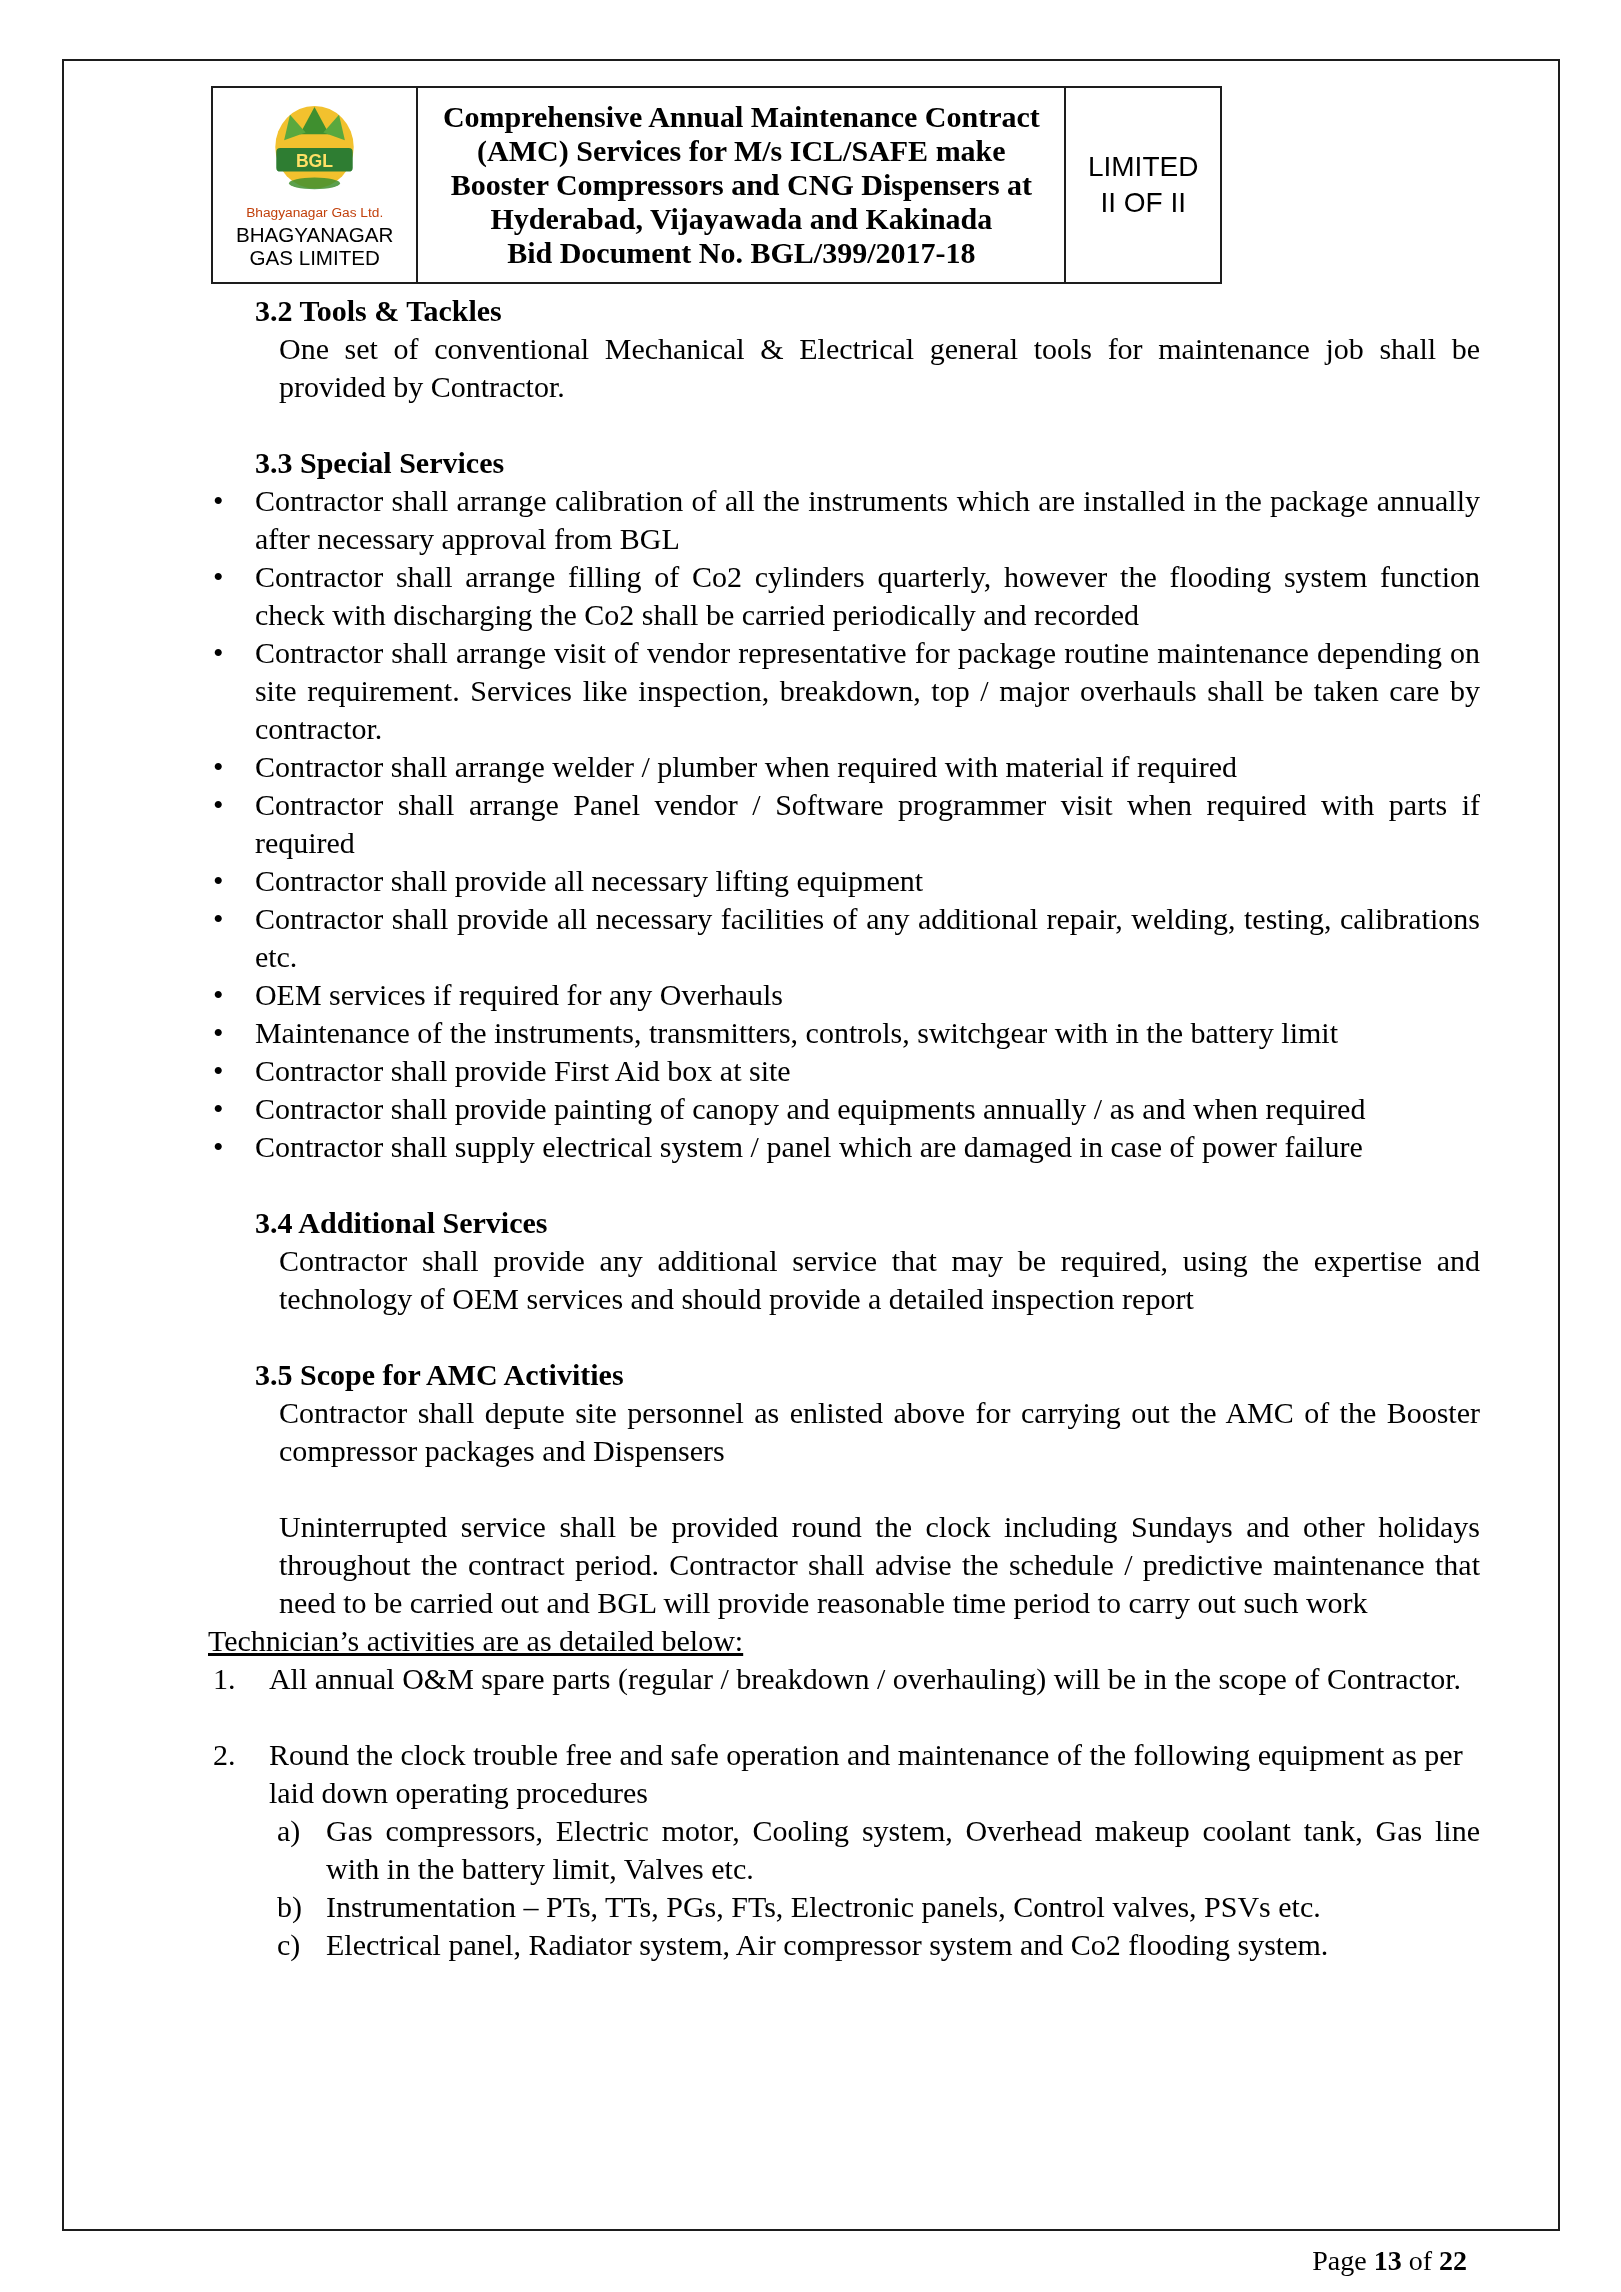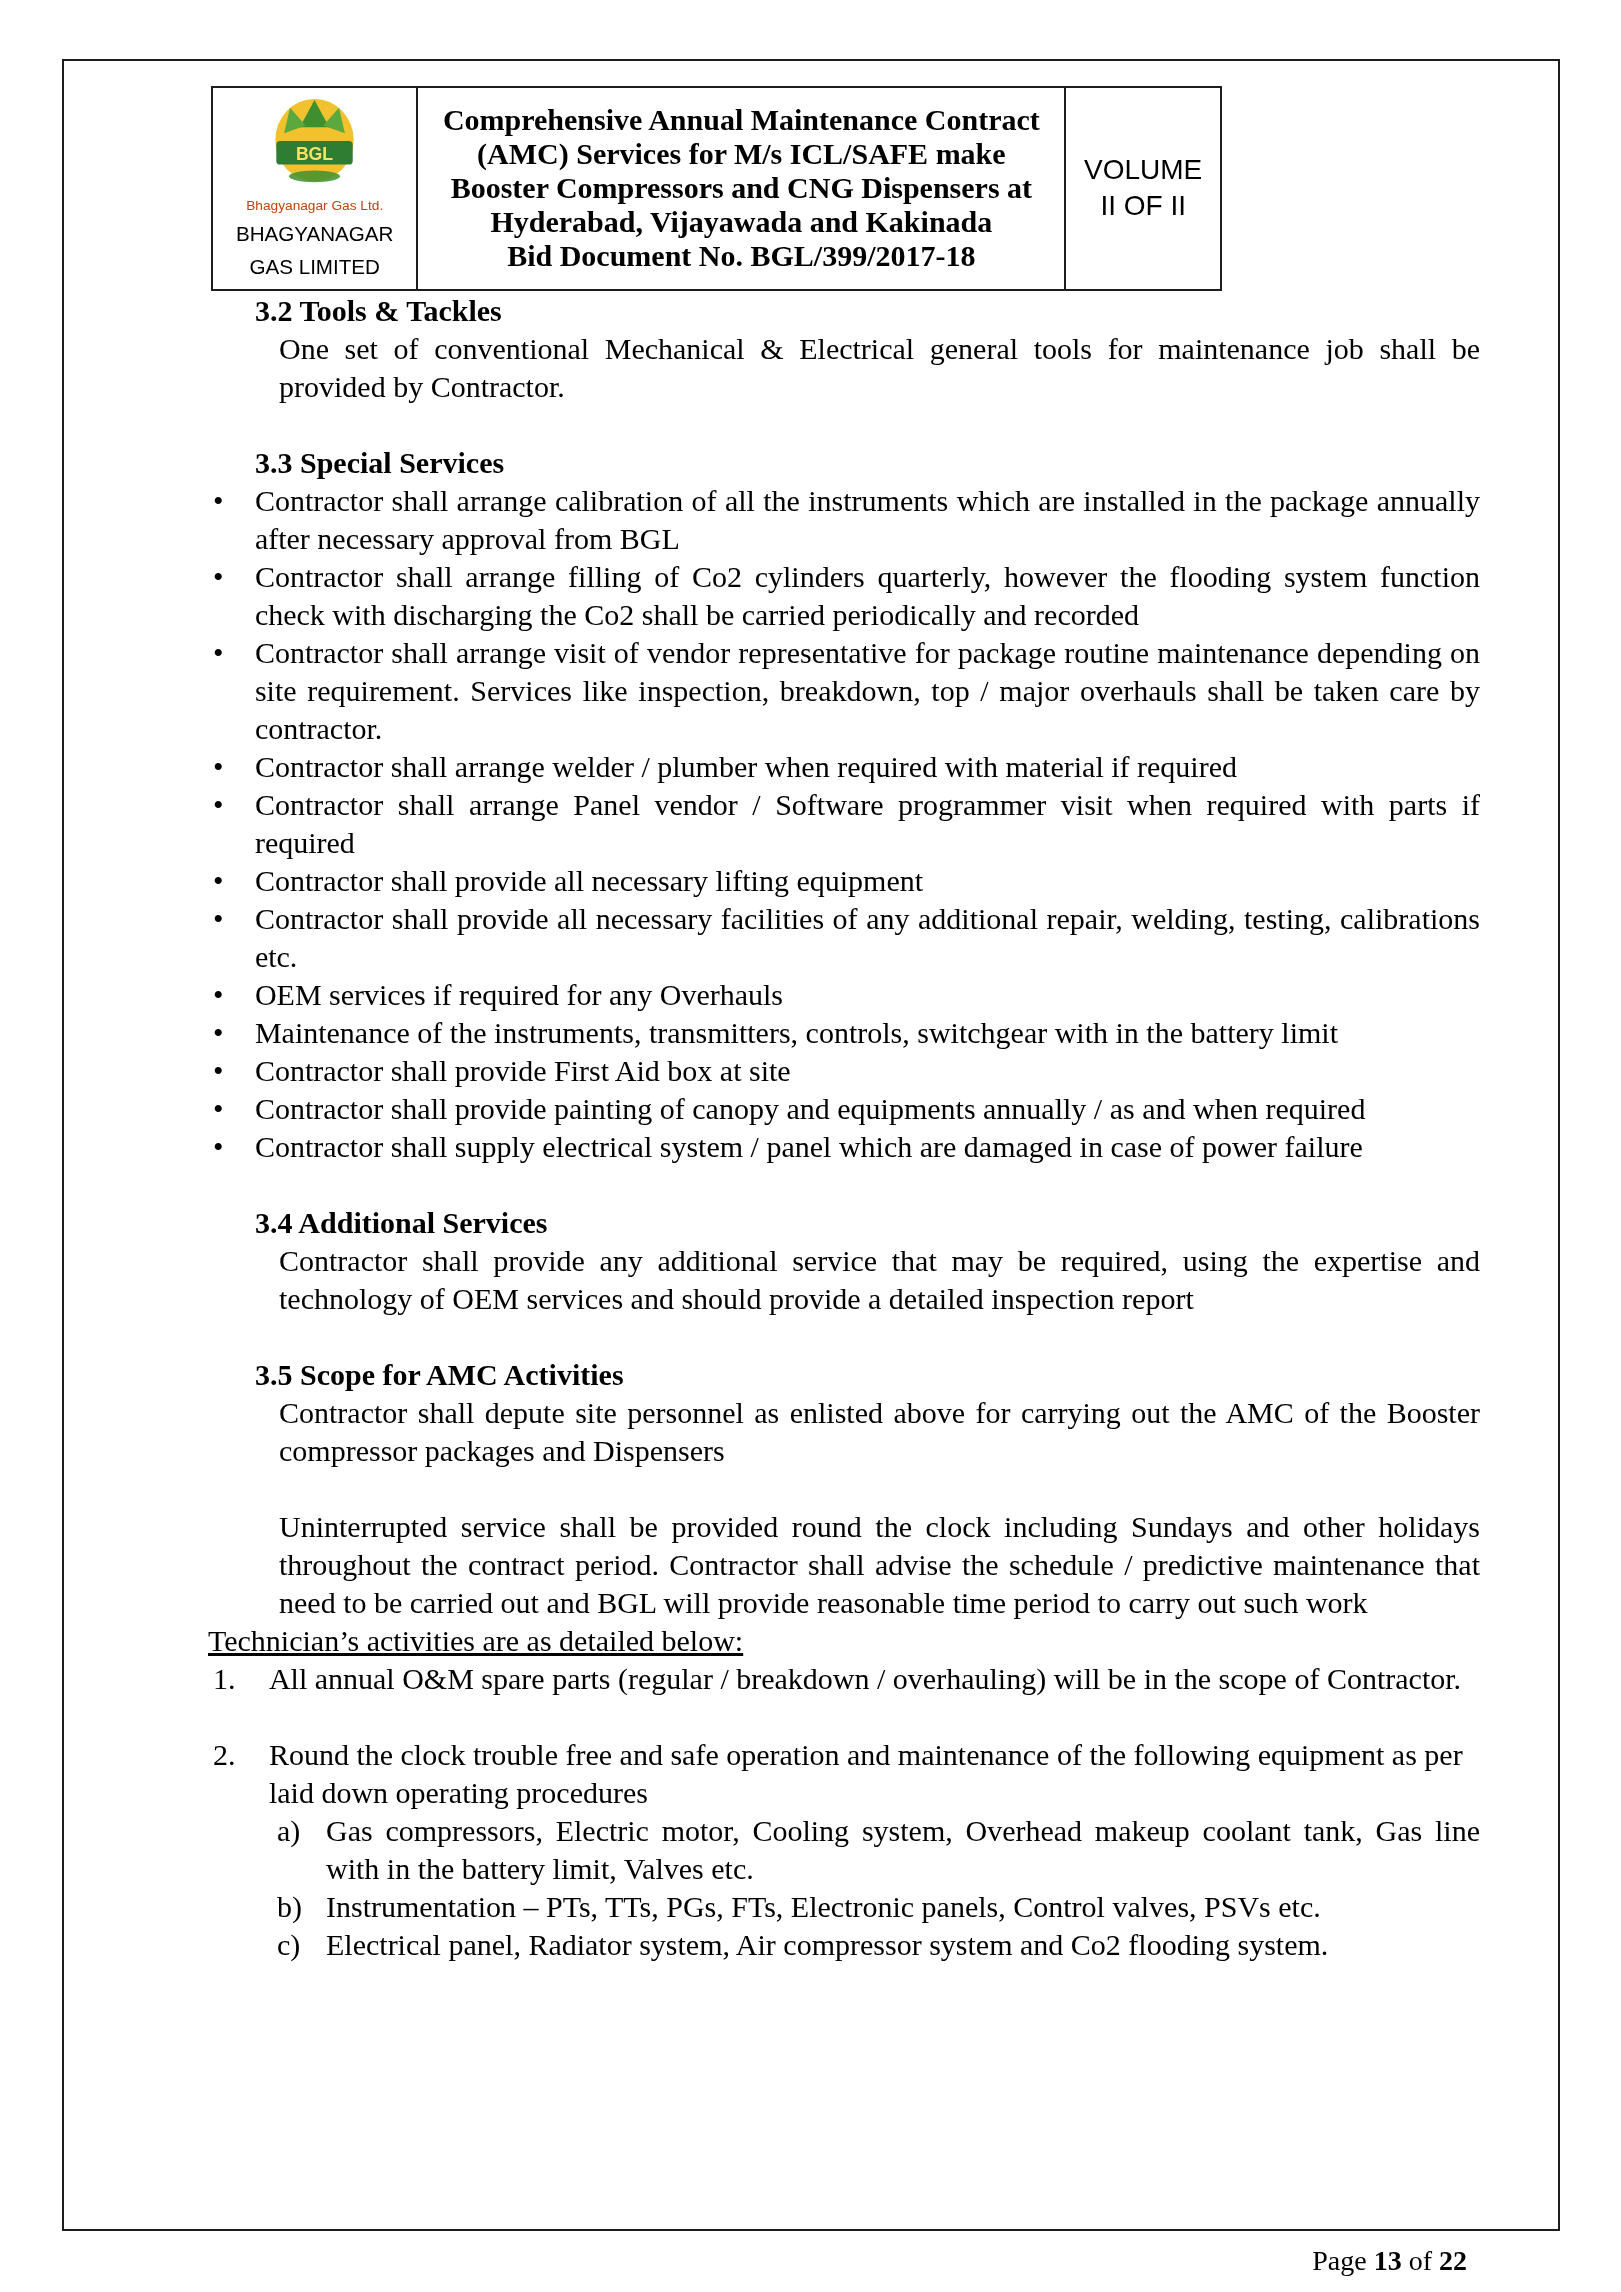--- a/index.html
+++ b/index.html
@@ -20,21 +20,21 @@
                 font-weight:bold; font-size:30px; line-height:34px;
                 display:flex; flex-direction:column; justify-content:center; }
   .cell-volume { width:189px; display:flex; align-items:center; justify-content:center;
                  font-family:"Liberation Sans", sans-serif; font-size:28px;
                  line-height:36px; text-align:center; padding:3.9px 13.7px; }
 
   .logo-wrap { width:147px; height:102px; position:relative; }
   .logo-tagline { font-family:"Liberation Sans", sans-serif; font-size:13.7px;
                   color:#c2410c; margin-top:2px; white-space:nowrap; }
   .company-name { font-family:"Liberation Sans", sans-serif; font-size:20.6px;
-                  line-height:33px; margin-top:3.9px; }
+                  line-height:23px; margin-top:3.9px; }
 
   
   .content { position:absolute; left:208px; top:286px; width:1272px;
              font-size:30px; line-height:38px; }
   .gap-sm { height:5.9px; }
   .sp { height:38px; }
   .h { font-weight:bold; margin-left:47px; }
   .para { margin-left:71px; text-align:justify; }
 
   .bullets { margin-left:4.9px; }
@@ -79,21 +79,21 @@
     <div class="logo-tagline">Bhagyanagar Gas Ltd.</div>
     <div class="company-name">BHAGYANAGAR GAS LIMITED</div>
   </div>
 
   <div class="hcell cell-title">
     <div>Comprehensive Annual Maintenance Contract (AMC) Services for M/s ICL/SAFE make Booster Compressors and CNG Dispensers at Hyderabad, Vijayawada and Kakinada</div>
     <div>Bid Document No. BGL/399/2017-18</div>
   </div>
 
   <div class="hcell cell-volume">
-    <div>VOLUME II OF II</div>
+    <div>LIMITED II OF II</div>
   </div>
 
 </div>
 
 <div class="content">
 
   <div class="gap-sm"></div>
 
   <div class="h">3.2 Tools &amp; Tackles</div>
   <div class="para">One set of conventional Mechanical &amp; Electrical general tools for maintenance job shall be provided by Contractor.</div>

